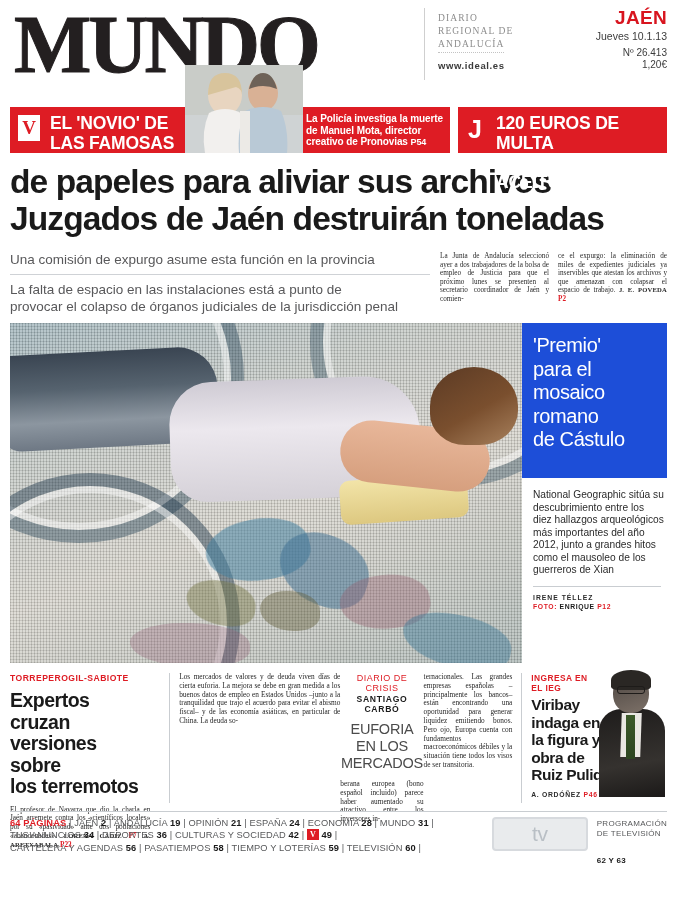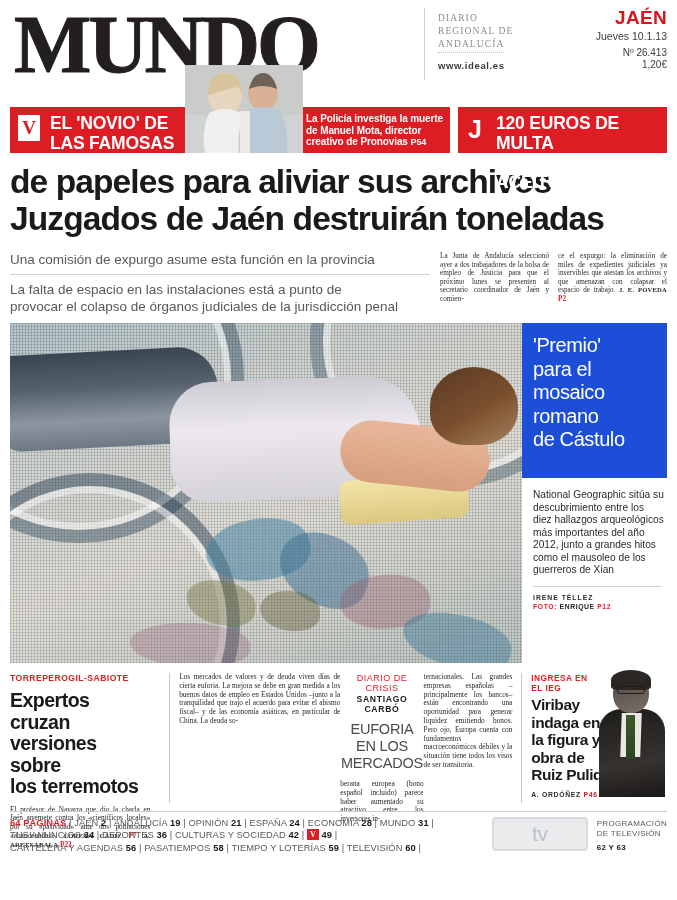--- a/index.html
+++ b/index.html
@@ -261,21 +261,21 @@
     line-height:11px; vertical-align:1px;
   }
   .tv-wrap { flex:1; display:flex; align-items:flex-start; padding-left:10px; }
   .tv-box {
     width:96px; height:34px; border:2px solid #d7dade; border-radius:4px;
     background:#e9ebed; display:flex; align-items:center; justify-content:center;
     color:#b9bfc5; font-size:21px; letter-spacing:-.5px;
   }
   .tv-txt { margin-left:9px; padding-top:2px; }
   .tv-txt .l1 { font-size:8px; color:#57585a; letter-spacing:.3px; line-height:9.6px; }
-  .tv-txt .l2 { font-size:8px; color:#1a1a1a; font-weight:700; letter-spacing:.3px; margin-top:5px; }
+  .tv-txt .l2 { font-size:8px; color:#1a1a1a; font-weight:700; letter-spacing:.3px; margin-top:18px; }
 </style>
 </head>
 <body>
 
 <div class="page">
 
   <div class="masthead">
     <div class="logo-wrap">
       <div class="logo">MUNDO</div>
     </div>

